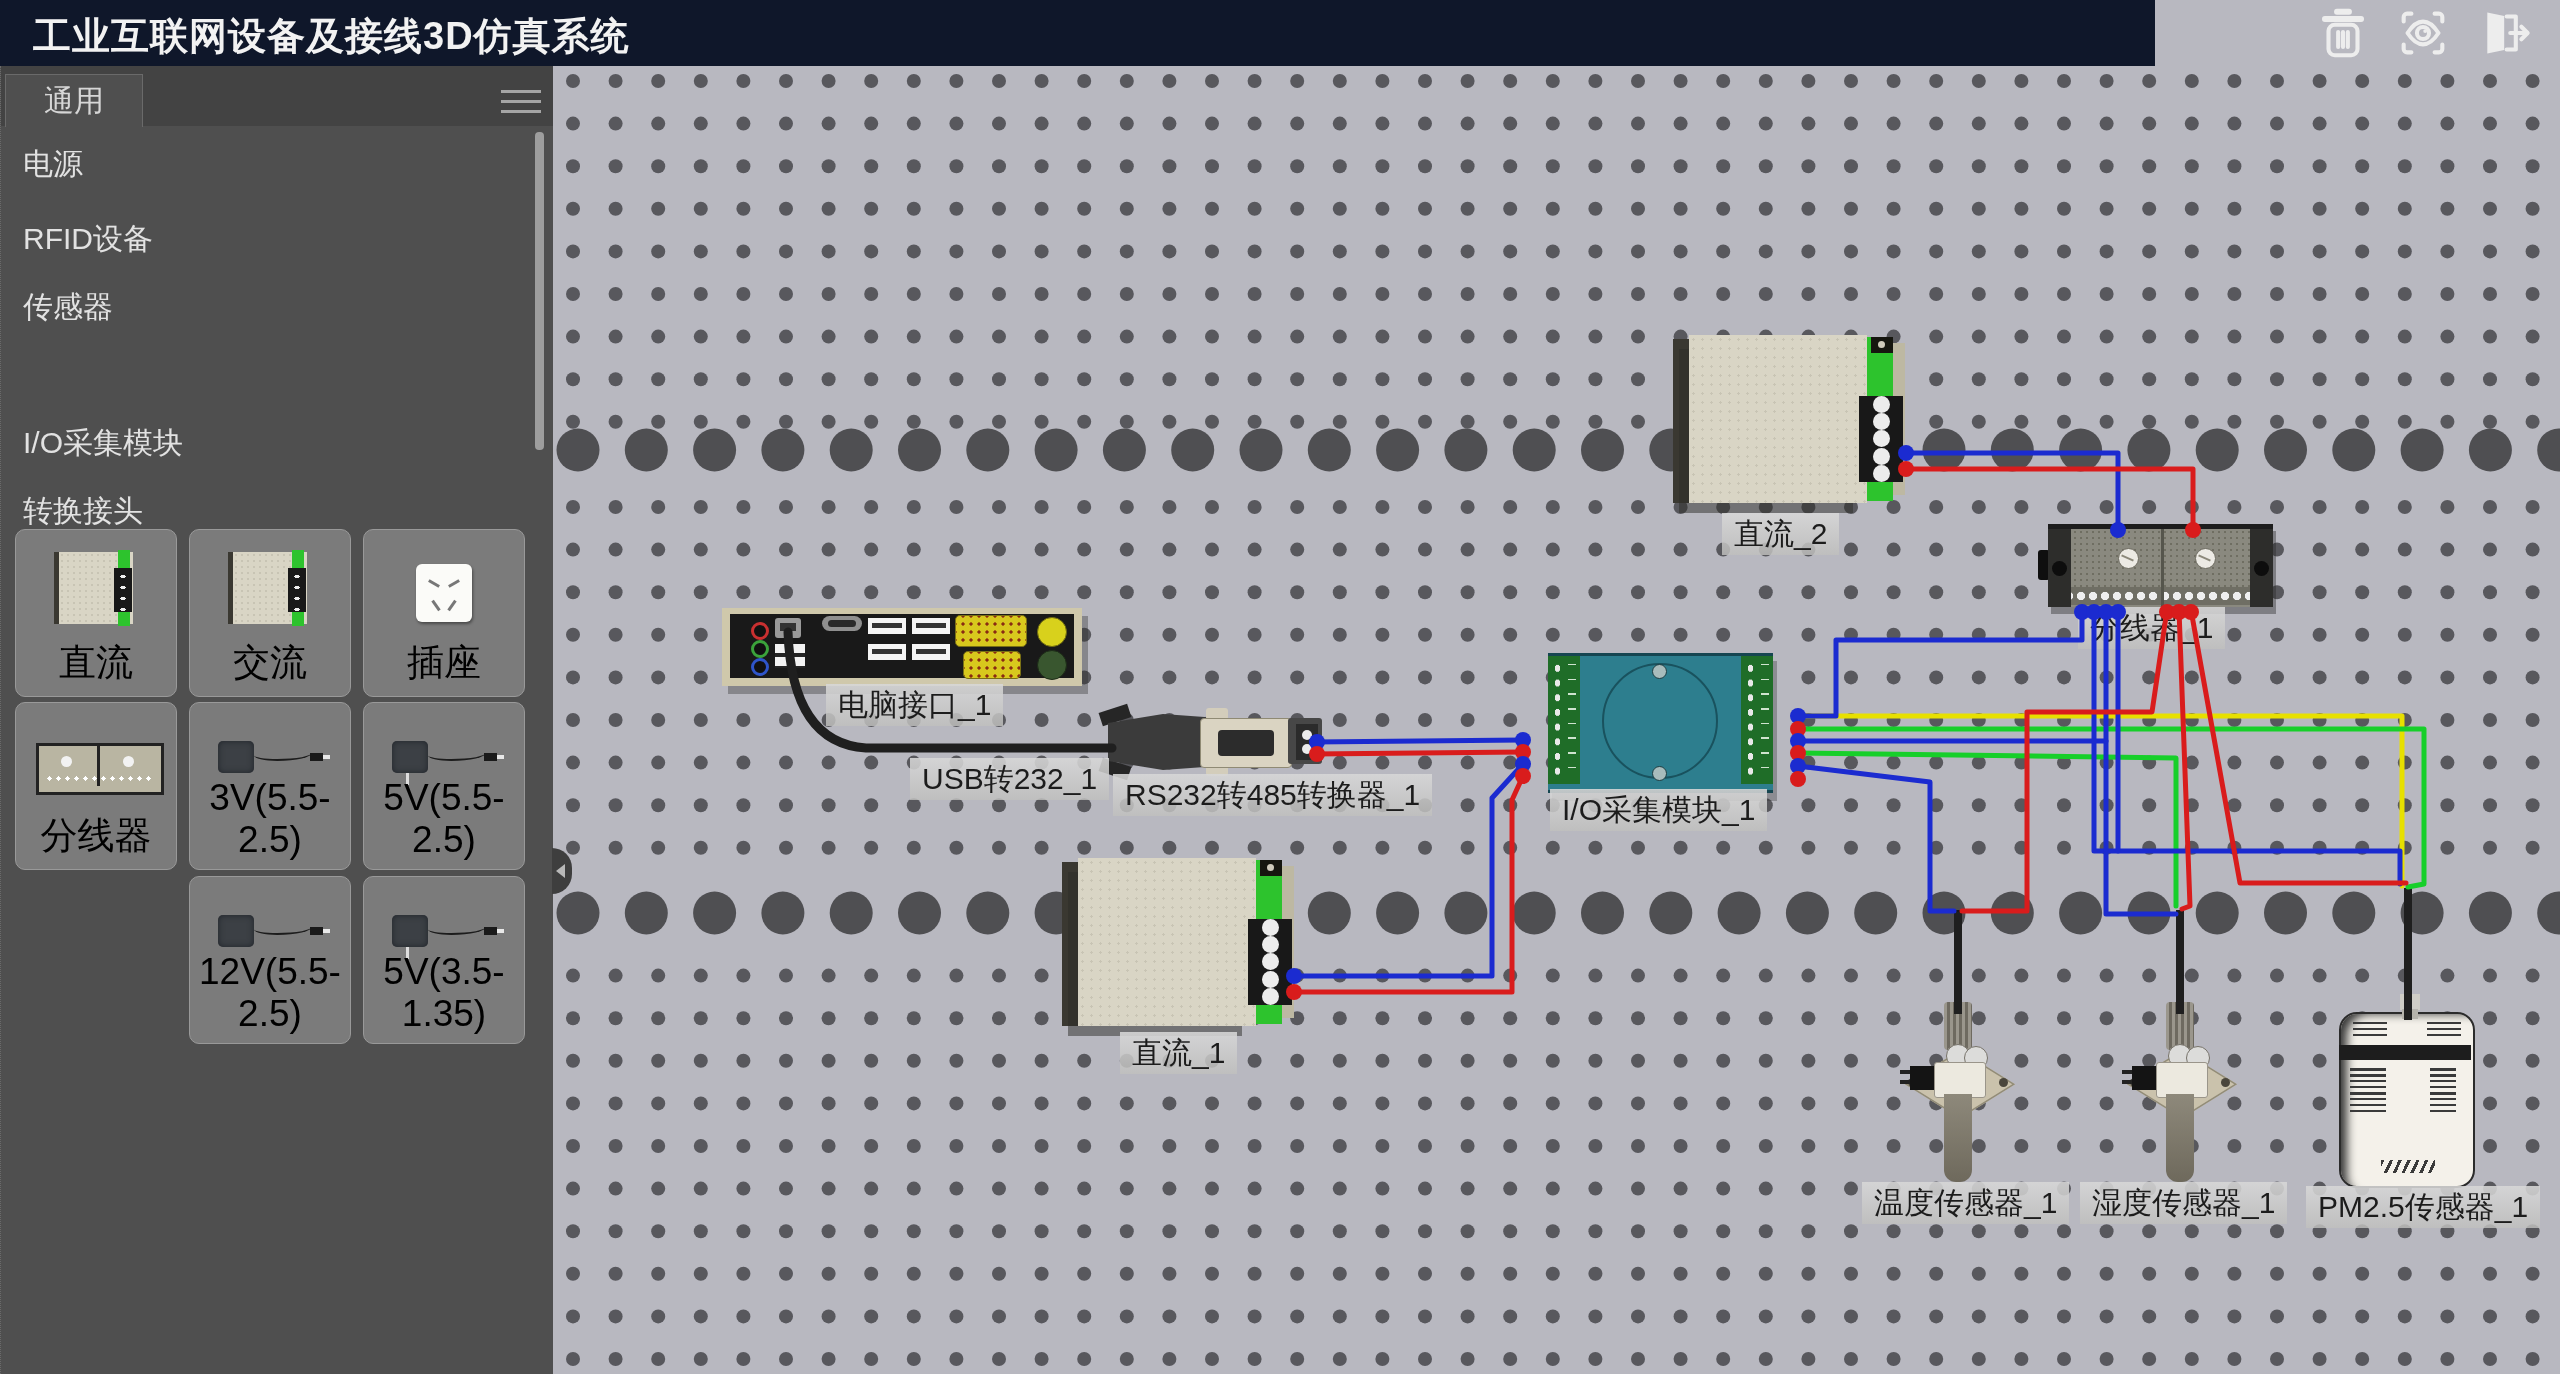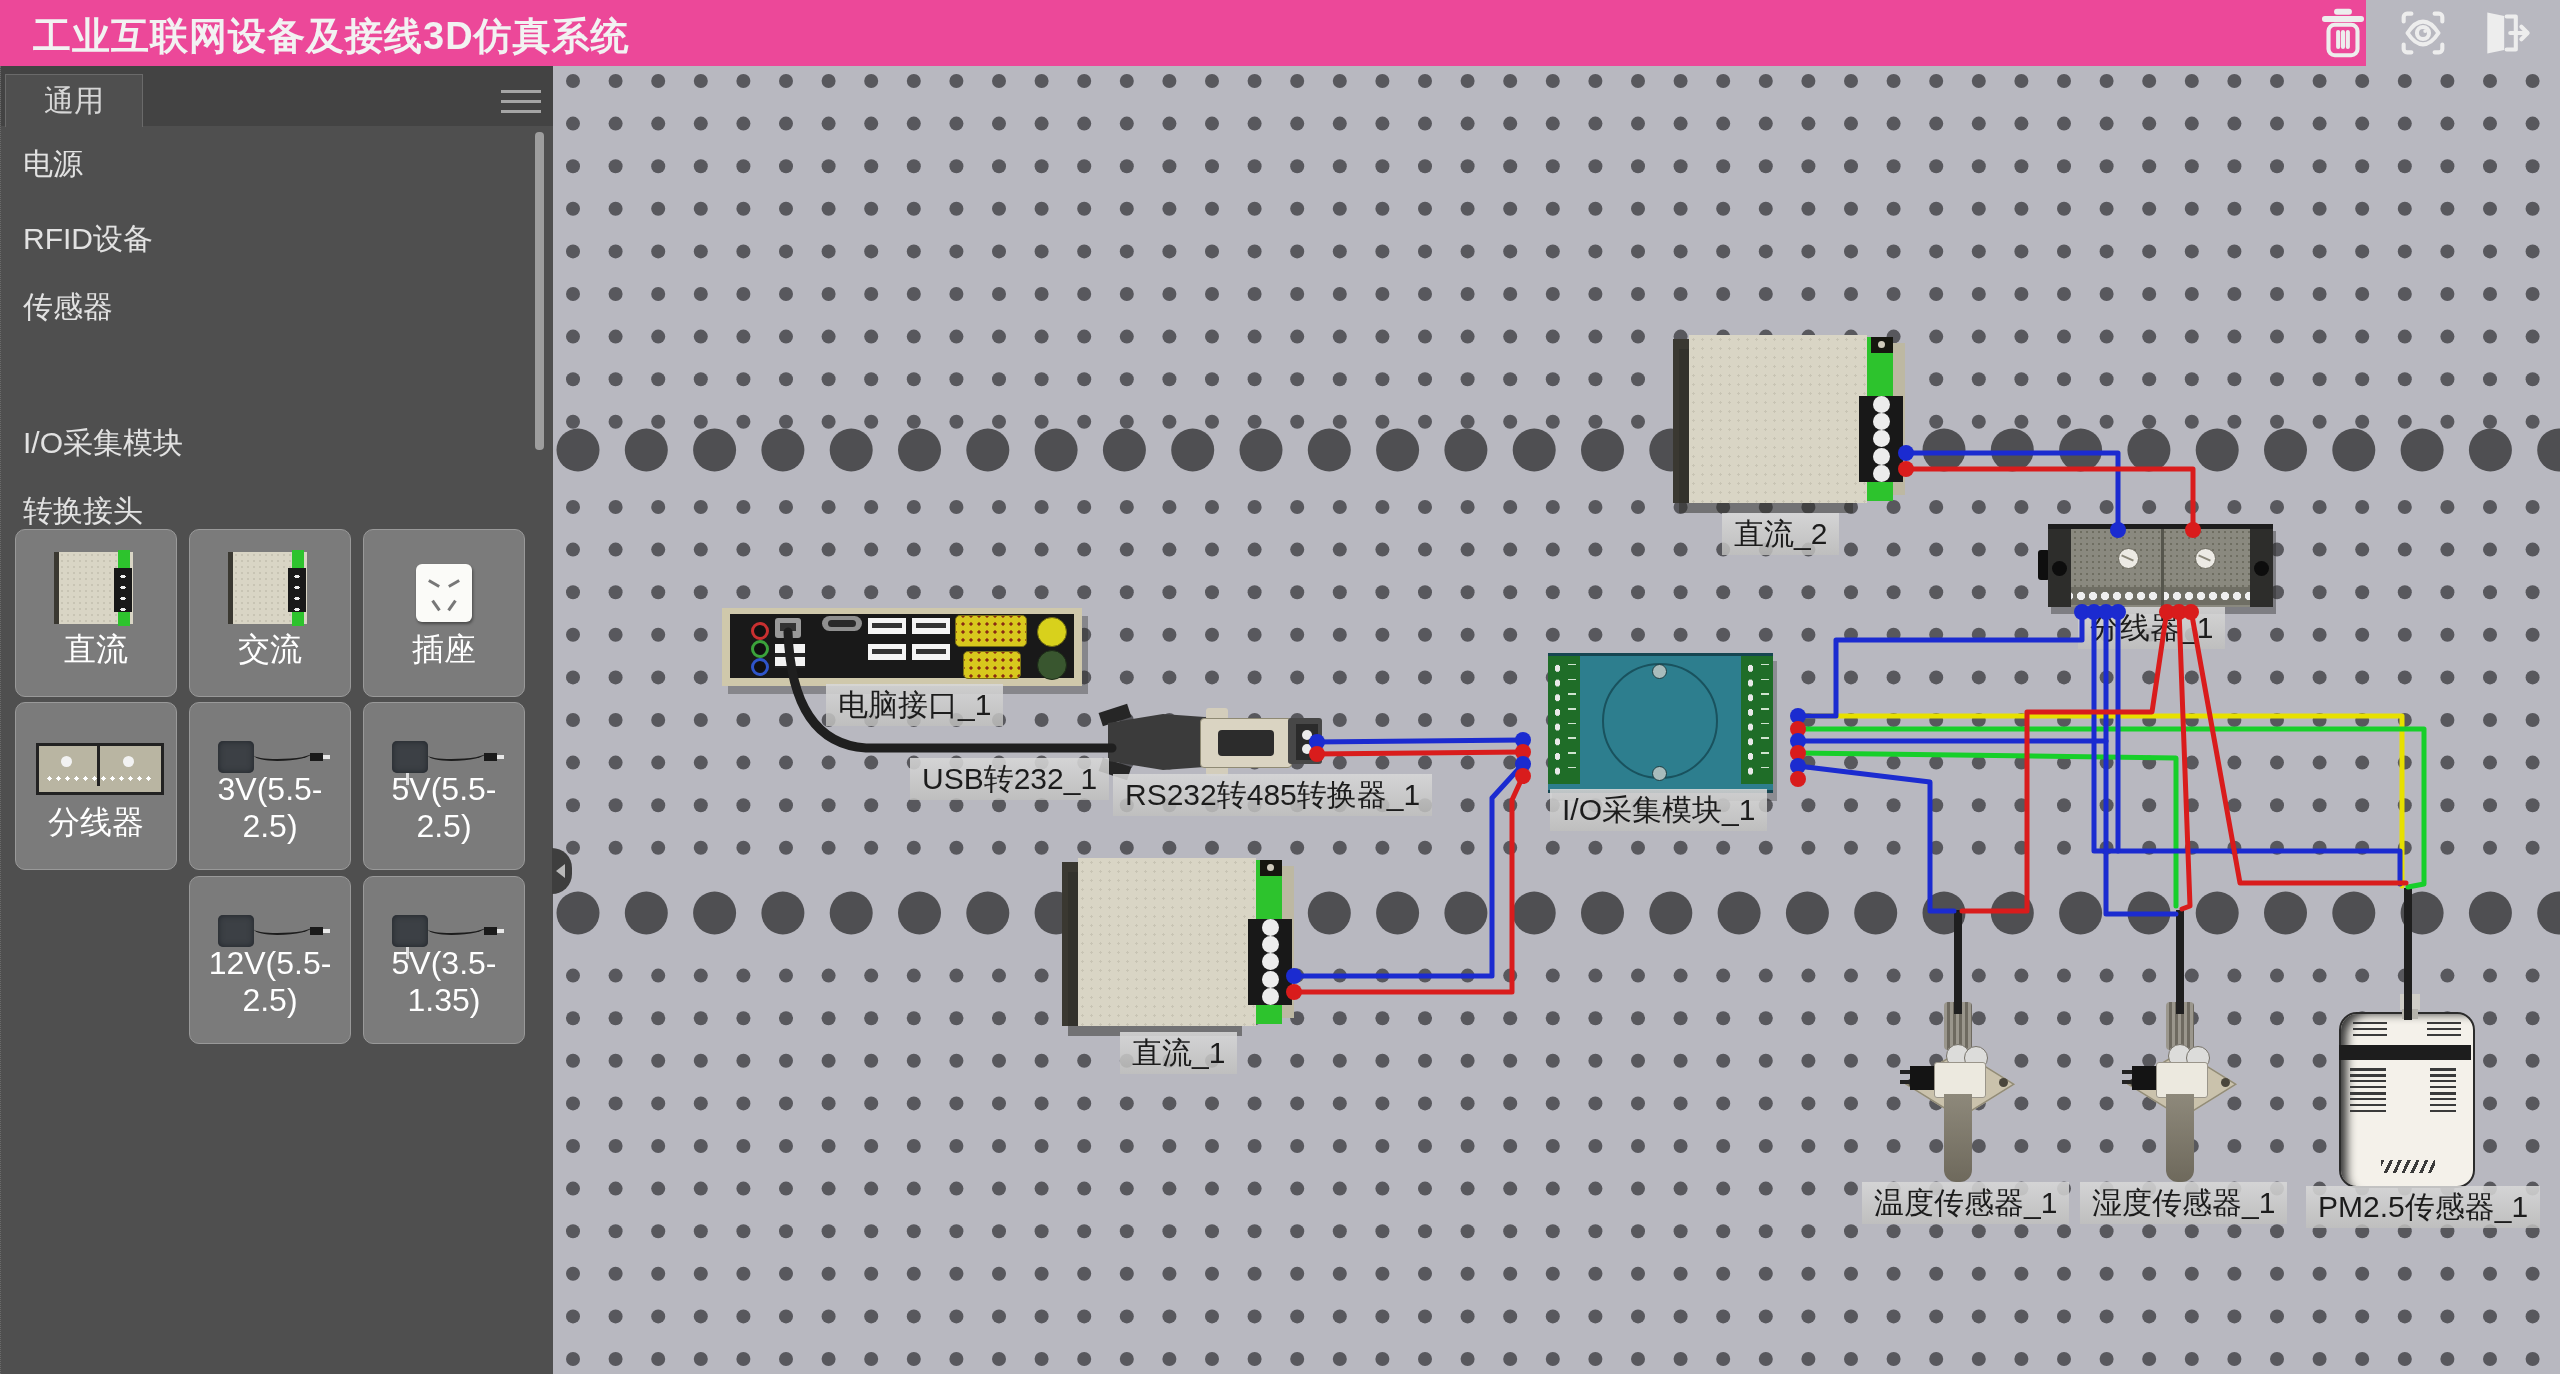--- a/index.html
+++ b/index.html
@@ -95,38 +95,38 @@
   
   .pm{width:132px;height:172px;background:#f4f1ea;border-radius:18px;border:2px solid #2b2b2b;
     box-shadow:inset 12px 6px 10px -6px #3a3a3a;}
   .pm-band{position:absolute;left:-2px;top:31px;width:132px;height:15px;background:#1d1d1d;}
   .pm-v{position:absolute;background:repeating-linear-gradient(180deg,#3a3a3a 0 2.5px,transparent 2.5px 6px);}
   .pm-hatch{position:absolute;left:40px;top:146px;width:54px;height:13px;
     background:repeating-linear-gradient(115deg,#3a3a3a 0 3px,transparent 3px 8px);}
   .pm-conn{position:absolute;left:59px;top:-20px;width:20px;height:16px;background:#cfcdc6;}
   .pm-conn2{position:absolute;left:61px;top:-5px;width:16px;height:10px;background:#b5b3ac;}
   
-  #header{position:absolute;left:0;top:0;width:2366px;height:66px;background:#ec4899;z-index:10;}
+  #header{position:absolute;left:0;top:0;width:2155px;height:66px;background:#0f172a;z-index:10;}
   #title{position:absolute;left:33px;top:11px;font-size:38px;font-weight:700;color:#f2f2f2;letter-spacing:1px;}
   .hicon{position:absolute;top:4px;width:58px;height:58px;cursor:pointer;}
   
   #sidebar{position:absolute;left:0;top:66px;width:552px;height:1308px;background:#4f4f4f;z-index:8;border-left:1px dotted #6a6a6a;}
   #side-top{position:absolute;left:0;top:0;width:552px;height:60px;background:#434343;}
   #tab{position:absolute;left:4px;top:8px;width:136px;height:52px;background:#4f4f4f;border:1px solid #6a6a6a;border-bottom:none;
     color:#d6d6d6;font-size:30px;display:flex;align-items:center;justify-content:center;cursor:pointer;}
   #burger{position:absolute;left:500px;top:24px;width:40px;height:24px;cursor:pointer;}
   #burger i{position:absolute;left:0;width:40px;height:3px;background:#a5a5a5;display:block;}
   .mitem{position:absolute;left:0;width:520px;height:68px;line-height:68px;padding-left:22px;
     color:#e2e2e2;font-size:30px;cursor:pointer;}
   #sthumb{position:absolute;left:534px;top:66px;width:9px;height:318px;background:#9e9e9e;border-radius:4px;}
   #handle{position:absolute;left:552px;top:848px;width:20px;height:46px;background:#3e3e3e;border-radius:0 23px 23px 0;z-index:9;}
   #handle::after{content:"";position:absolute;left:4px;top:16px;border-right:9px solid #b8b8b8;
     border-top:7px solid transparent;border-bottom:7px solid transparent;}
   .tile{position:absolute;width:160px;height:166px;background:#7b7b7b;border:1px solid #999;border-radius:10px;cursor:pointer;}
-  .tlabel{position:absolute;left:0;bottom:24px;width:100%;text-align:center;color:#ffffff;font-size:32px;}
+  .tlabel{position:absolute;left:0;bottom:8px;width:100%;text-align:center;color:#000000;font-size:37px;}
   .thumb{position:absolute;left:0;top:8px;width:160px;height:110px;}
   .tp-face{position:absolute;left:38px;top:14px;width:74px;height:72px;background:#d9d5c5;
     background-image:radial-gradient(#c8c4b4 1px,transparent 1.2px);background-size:6px 6px;border-left:5px solid #3a3831;}
   .tp-green{position:absolute;left:102px;top:12px;width:12px;height:76px;background:#2dc32d;}
   .tp-blk{position:absolute;left:98px;top:30px;width:18px;height:44px;background:#181818;
     background-image:radial-gradient(#ececec 2.6px,transparent 2.9px);background-size:18px 11px;background-position:50% 3px;}
   .ts-plate{position:absolute;left:52px;top:26px;width:56px;height:58px;background:#fbfbf8;border-radius:6px;box-shadow:1px 2px 3px rgba(0,0,0,.4);}
   .ts-s{position:absolute;width:12px;height:3px;background:#777;}
   .tsp-box{position:absolute;left:20px;top:32px;width:122px;height:46px;border:3px solid #222;background:#b9b5a2;}
   .tsp-box .d{position:absolute;left:58px;top:0;width:3px;height:40px;background:#222;}

